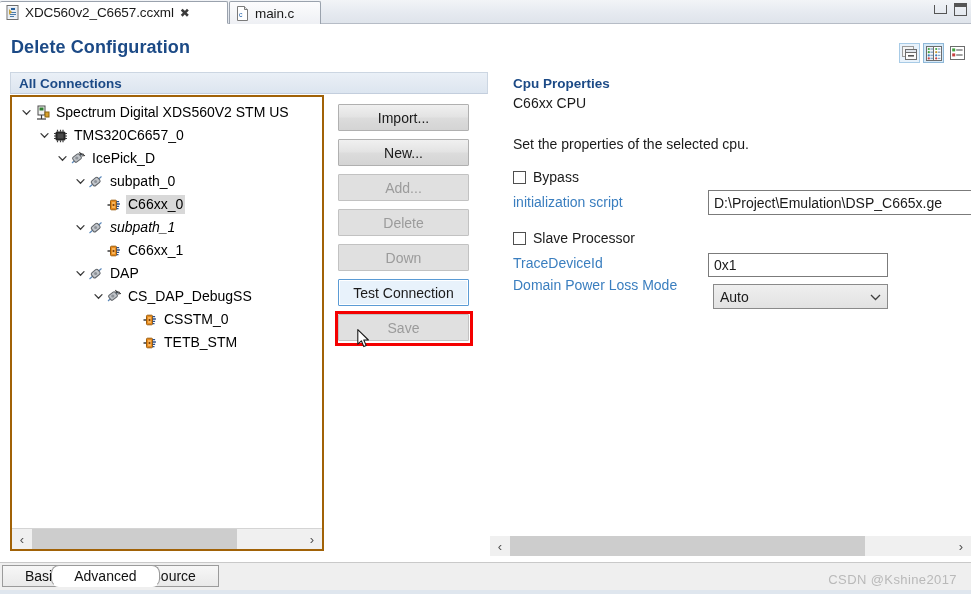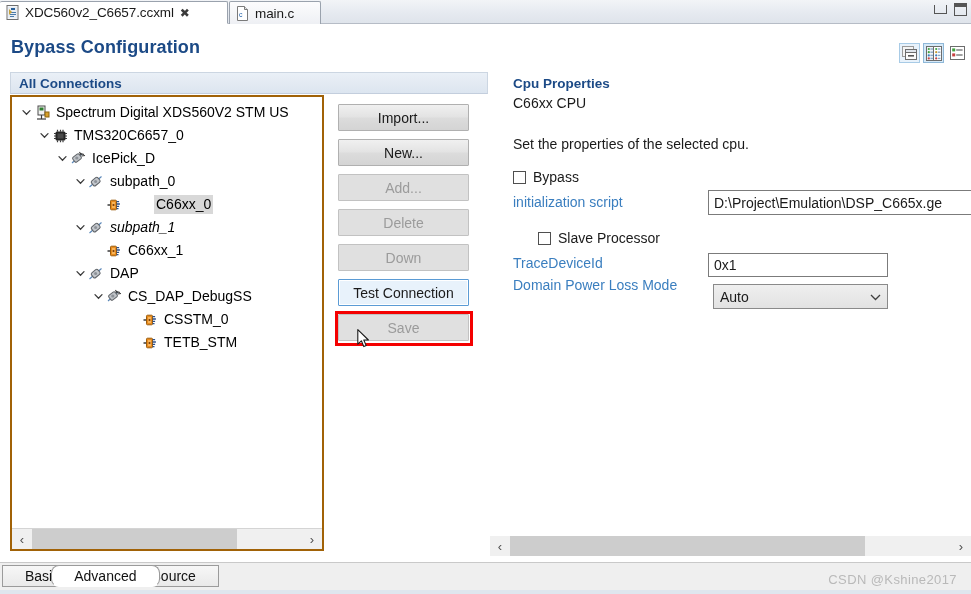--- a/index.html
+++ b/index.html
@@ -125,21 +125,21 @@
     cursor: default;
   }
   .twist {
     width: 16px; flex: 0 0 16px; text-align: center;
     font-size: 10px; color: #3b3b3b; line-height: 1;
     display: flex; align-items: center; justify-content: center;
   }
   .twist svg { display: block; }
   .ticon { width: 17px; flex: 0 0 17px; height: 16px; position: relative; margin-right: 3px; }
   .tlabel { padding: 1px 2px 2px 2px; }
-  .tnode.selected .tlabel { background: #d8d8d8; margin-left: 28px; }
+  .tnode.selected .tlabel { background: #d8d8d8; }
 
   
   .hscroll {
     position: absolute; left: 0; bottom: 0;
     width: 100%; height: 21px;
     background: #f0f0f0;
     border-top: 1px solid #d4d4d4;
     display: flex; align-items: center;
   }
   .hs-arrow {
@@ -291,21 +291,21 @@
     </div>
 
     <div class="win-ctrls">
       <span class="win-min">
           <i></i>
         </span>
       <span class="win-max"></span>
     </div>
   </div>
 
-  <div class="page-title">Bypass Configuration</div>
+  <div class="page-title">Delete Configuration</div>
 
   <div class="form-toolbar">
     <div class="tb-btn hov">
       <svg width="16" height="15" viewBox="0 0 16 15">
         <rect x="0.5" y="0.5" width="11" height="10" fill="#f4f4f4" stroke="#9a9a9a"></rect>
         <rect x="3.5" y="3.5" width="11" height="10" fill="#fbfbfb" stroke="#6c6c6c"></rect>
         <rect x="3.5" y="3.5" width="11" height="3" fill="#dfe5ec" stroke="#6c6c6c"></rect>
         <rect x="6" y="9" width="6" height="1.6" fill="#555"></rect>
       </svg>
     </div>
@@ -541,21 +541,21 @@
   <div class="cpu-desc">Set the properties of the selected cpu.</div>
 
   <div class="chk-row" style="left:513px; top:169px;">
     <span class="chkbox"></span>
     <span>Bypass</span>
   </div>
 
   <div class="prop-label" style="left:513px; top:194px;">initialization script</div>
   <div class="txtfield" style="left:708px; top:190px; width:268px; height:25px;">D:\Project\Emulation\DSP_C665x.ge</div>
 
-  <div class="chk-row" style="left:538px; top:230px;">
+  <div class="chk-row" style="left:513px; top:230px;">
     <span class="chkbox"></span>
     <span>Slave Processor</span>
   </div>
 
   <div class="prop-label" style="left:513px; top:255px;">TraceDeviceId</div>
   <div class="txtfield" style="left:708px; top:253px; width:180px; height:24px;">0x1</div>
 
   <div class="prop-label" style="left:513px; top:277px;">Domain Power Loss Mode</div>
   <div class="combo" style="left:713px; top:284px; width:175px; height:25px;">
     <span>Auto</span>

